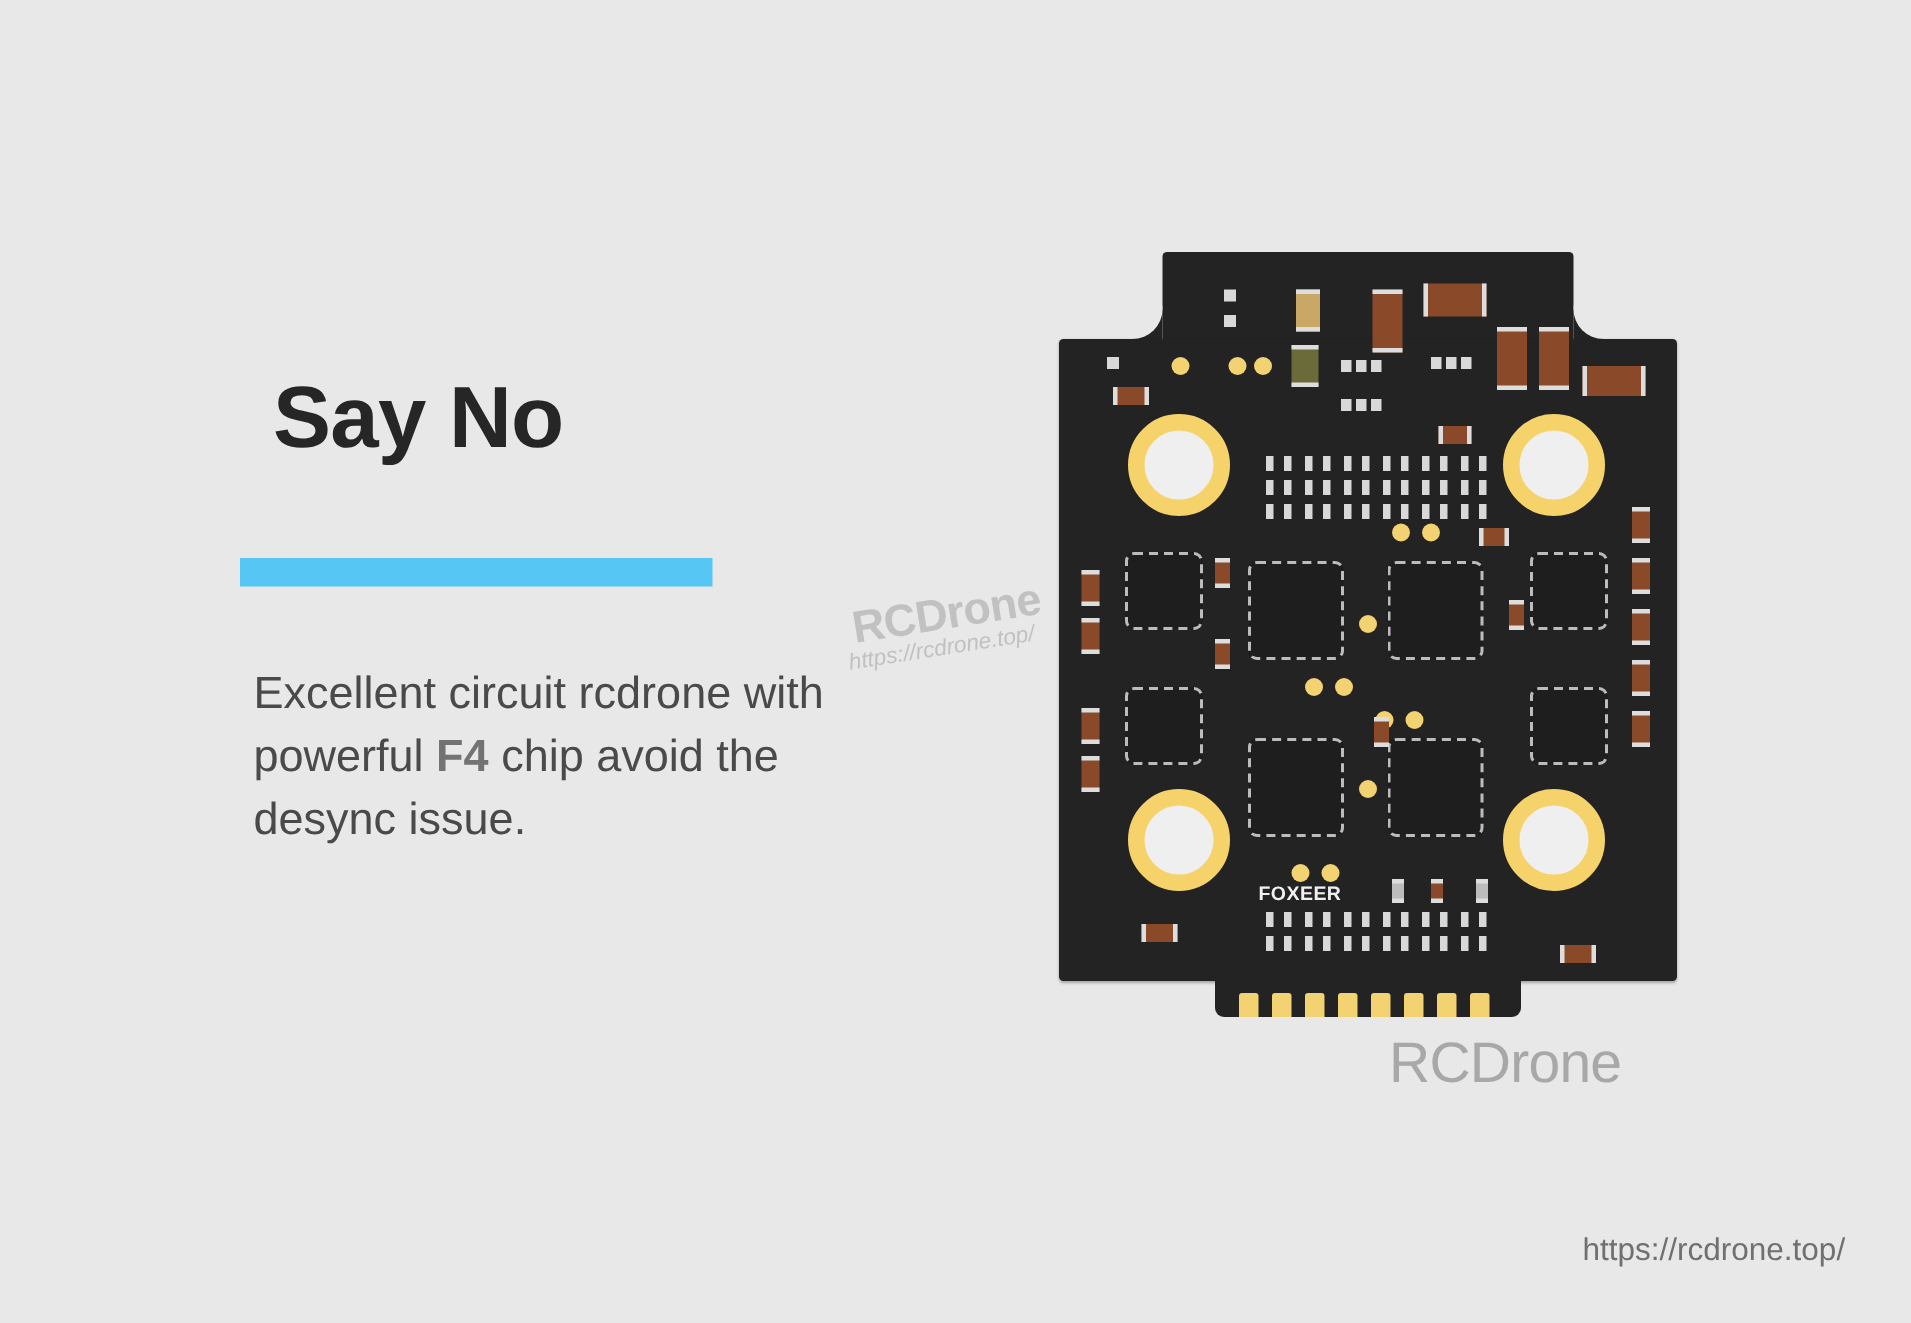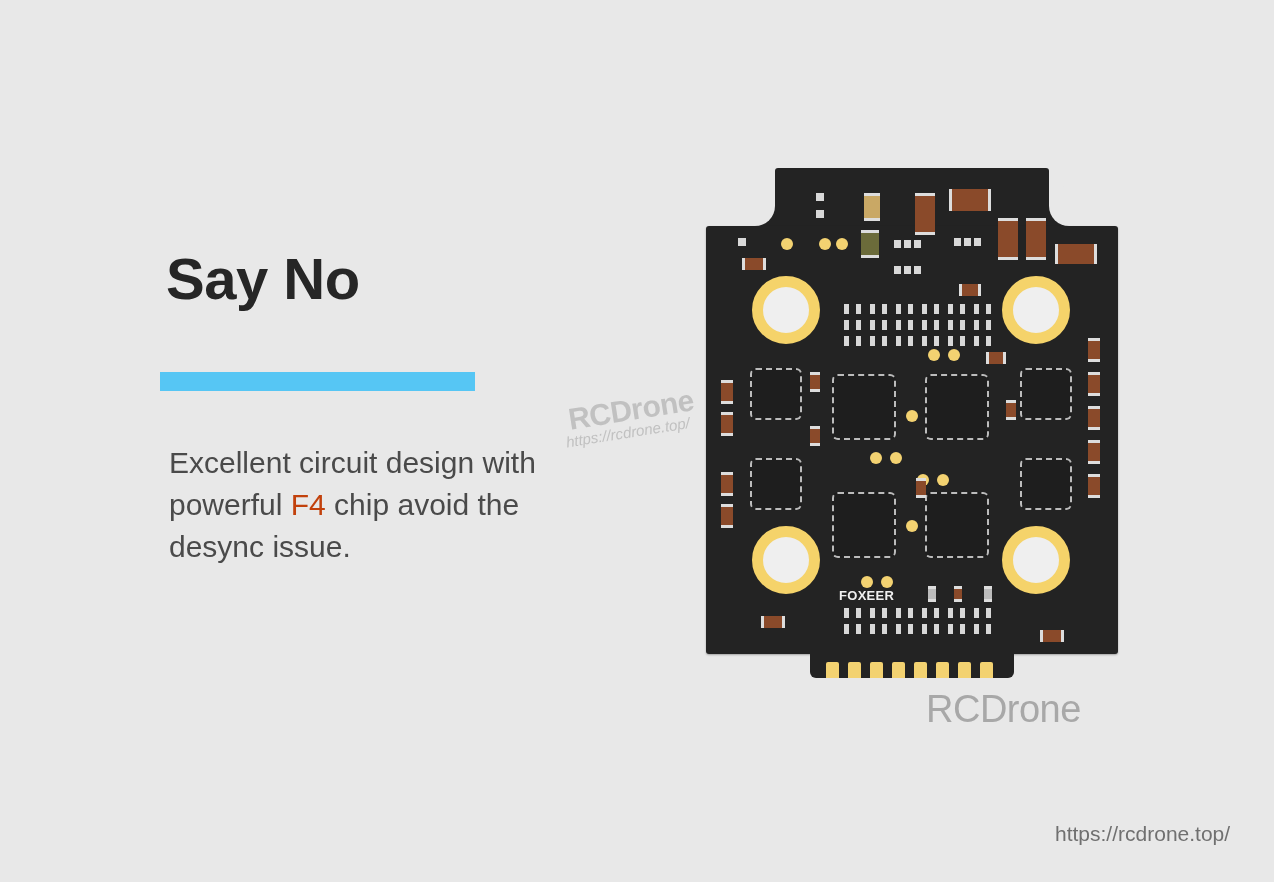--- a/index.html
+++ b/index.html
@@ -10,32 +10,32 @@
       position: relative;
     }
     .canvas { position: absolute; inset: 0; width: 1274px; height: 882px; }
 
     
     .headline {
       position: absolute; left: 166px; top: 240px;
       color: #262626; font-weight: 700; font-size: 58px; line-height: 78px;
       letter-spacing: -0.5px;
     }
-    .headline-line { display: block; white-space: nowrap; position: relative; z-index: 2; }
+    .headline-line { display: block; white-space: nowrap; position: relative; z-index: 2; margin-left: 16px; }
     .underline-bar {
       position: absolute; left: 160px; top: 372px; width: 315px; height: 19px;
       background: #56c6f4; z-index: 1;
     }
 
     
     .body-copy {
       position: absolute; left: 169px; top: 442px; width: 440px;
       color: #4a4a4a; font-size: 30px; line-height: 42px; z-index: 2;
     }
-    .body-copy .bold { font-weight: 400; color: #c2410c; }
+    .body-copy .bold { font-weight: 700; color: #737373; }
 
     
     .wm-mid {
       position: absolute; left: 560px; top: 404px; transform: rotate(-9deg);
       transform-origin: left top; color: rgba(160,160,160,0.55); z-index: 3;
     }
     .wm-mid-brand { font-size: 30px; font-weight: 700; display: block; padding-left: 6px; letter-spacing: -0.5px; }
     .wm-mid-url { font-size: 15px; display: block; margin-top: -4px; font-style: italic; }
     .wm-brand {
       position: absolute; left: 926px; top: 688px; font-size: 38px;
@@ -92,21 +92,21 @@
 </head>
 <body>
 
 <div class="canvas">
 
   <div class="underline-bar"></div>
   <h1 class="headline">
     <span class="headline-line">Say No</span>
   </h1>
 
-  <p class="body-copy"><span>Excellent circuit design with powerful </span><span class="bold">F4</span><span> chip avoid the desync issue.</span></p>
+  <p class="body-copy"><span>Excellent circuit rcdrone with powerful </span><span class="bold">F4</span><span> chip avoid the desync issue.</span></p>
 
   <div class="pcb">
     <div class="pcb-top-tab"></div>
     <div class="notch tl"></div>
     <div class="notch tr"></div>
     <div class="pcb-body"></div>
     <div class="pcb-bottom-tab"></div>
 
     <div class="mount-hole" style="left:46px;top:108px;"></div>
     <div class="mount-hole" style="left:296px;top:108px;"></div>

